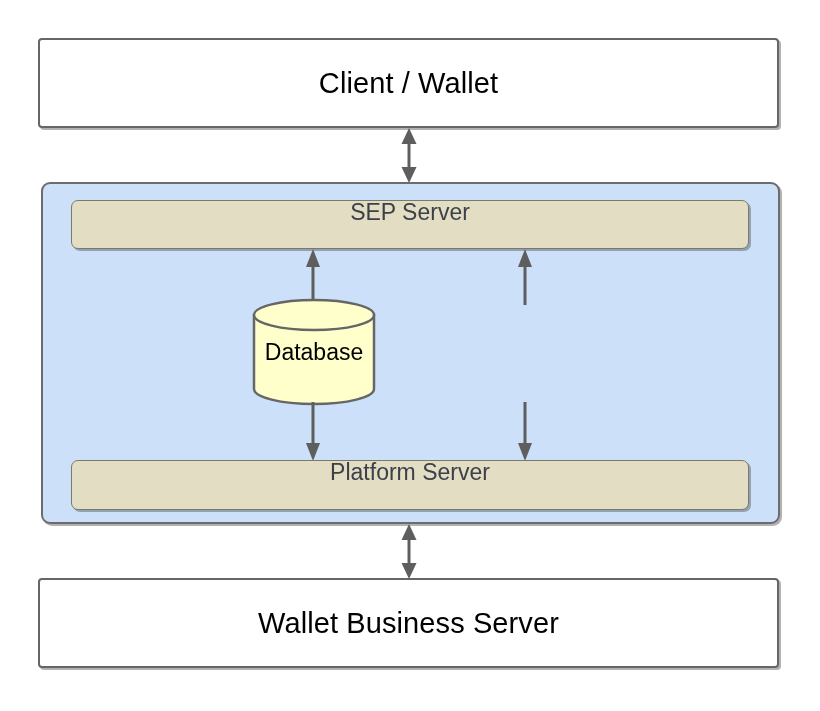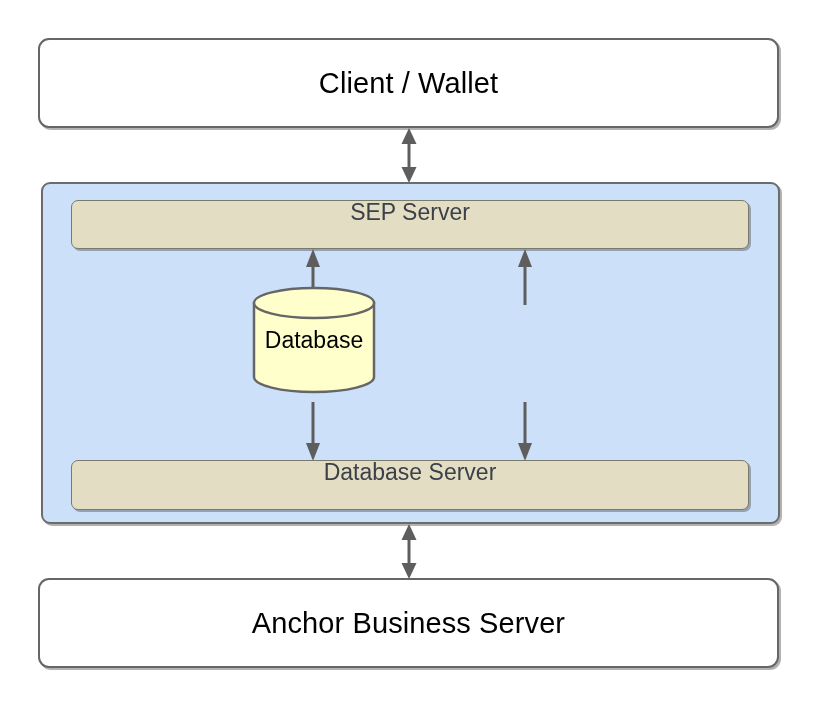--- a/index.html
+++ b/index.html
@@ -17,21 +17,21 @@
     position: relative;
     width: 820px;
     height: 711px;
   }
   
   .plain-box {
     position: absolute;
     box-sizing: border-box;
     background: #ffffff;
     border: 2px solid #666666;
-    border-radius: 11px;
+    border-radius: 4px;
     display: flex;
     align-items: center;
     justify-content: center;
     box-shadow: 2px 2px 0 rgba(0,0,0,0.30);
   }
   .plain-box .label {
     font-size: 29px;
     color: #000000;
     letter-spacing: 0.1px;
     line-height: 1;
@@ -107,21 +107,21 @@
     width: 124px;
     height: 108px;
     display: flex;
     align-items: center;
     justify-content: center;
     font-size: 23px;
     color: #000000;
     line-height: 1;
     pointer-events: none;
   }
-  #database-cylinder { left: 252px; top: 286px; }
+  #database-cylinder { left: 252px; top: 298px; }
   #kafka-cylinder    { left: 464px; top: 298px; }
 
   
   .connector {
     position: absolute;
   }
   .connector svg { display: block; }
 </style>
 </head>
 <body>
@@ -177,28 +177,28 @@
   </div>
 
   <div class="connector" id="edge-kafka-to-platform" style="left:514px; top:402px;">
     <svg width="22" height="59" viewBox="0 0 22 59" aria-hidden="true">
       <line x1="11" y1="0" x2="11" y2="45" stroke="#5e5e5e" stroke-width="3"></line>
       <polygon points="11,59 4,41 18,41" fill="#5e5e5e"></polygon>
     </svg>
   </div>
 
   <div class="server-bar" id="platform-server-bar">
-    <span class="label">Database Server</span>
+    <span class="label">Platform Server</span>
   </div>
 
   <div class="connector" id="edge-platform-to-anchor" style="left:397px; top:524px;">
     <svg width="24" height="55" viewBox="0 0 24 55" aria-hidden="true">
       <line x1="12" y1="12" x2="12" y2="43" stroke="#5e5e5e" stroke-width="3"></line>
       <polygon points="12,0 4.5,16 19.5,16" fill="#5e5e5e"></polygon>
       <polygon points="12,55 4.5,39 19.5,39" fill="#5e5e5e"></polygon>
     </svg>
   </div>
 
   <div class="plain-box" id="anchor-business-box">
-    <span class="label">Anchor Business Server</span>
+    <span class="label">Wallet Business Server</span>
   </div>
 
 </div>
 
 </body></html>

